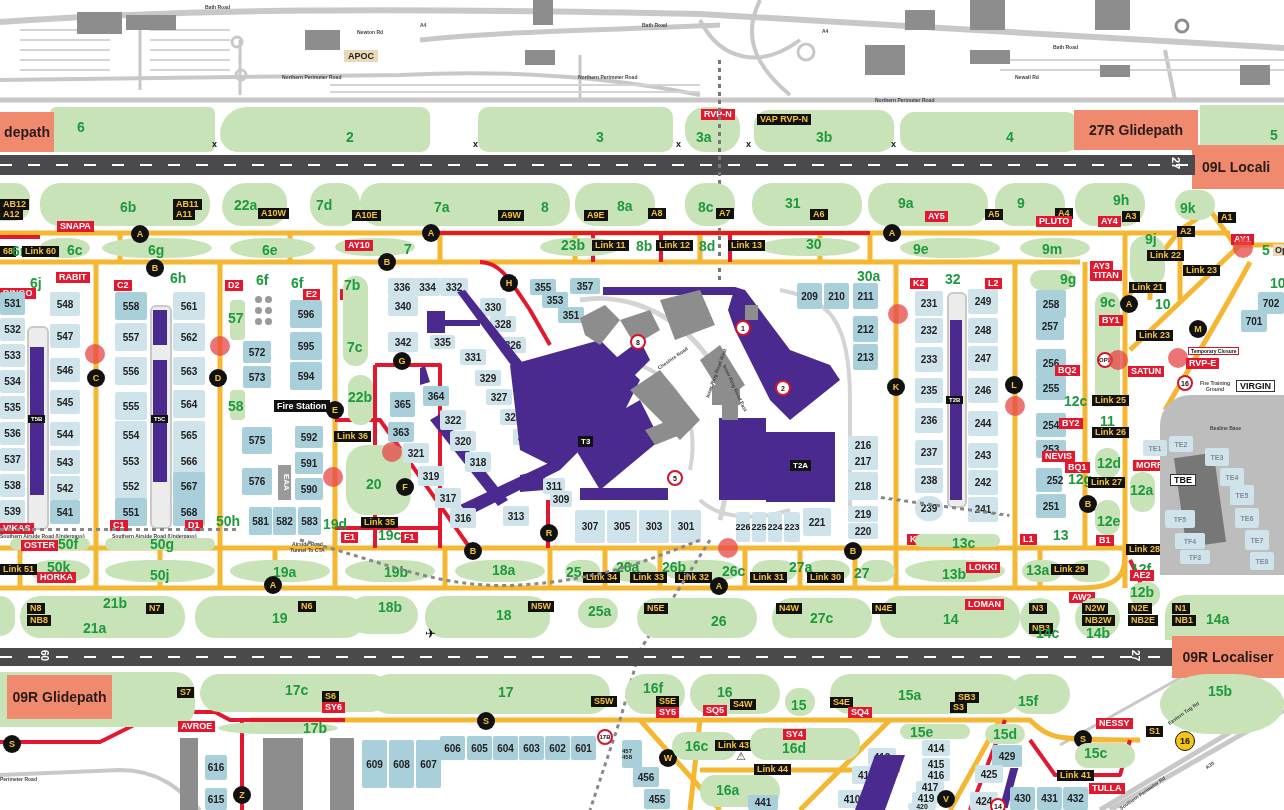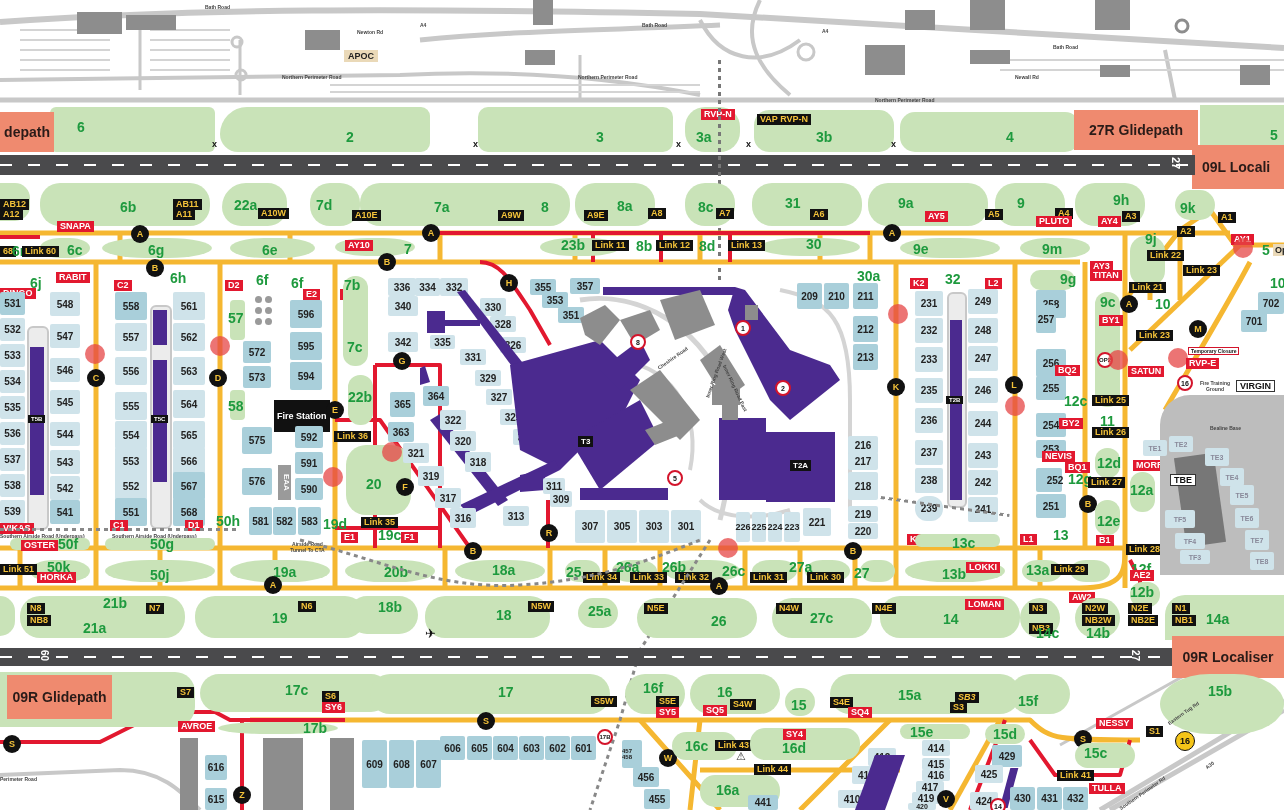--- a/index.html
+++ b/index.html
@@ -26,21 +26,21 @@
   .term { position:absolute; background:#4b2a8f; }
   .tlabel { position:absolute; background:#111; color:#fff; font-weight:bold; font-size:8px; padding:1px 3px; }
   .bld { position:absolute; background:#8d8d8d; }
   .road-label { position:absolute; font-size:5px; color:#444; font-weight:bold; white-space:nowrap; }
   .xmark { position:absolute; font-size:9px; color:#111; font-weight:bold; }
   .hotspot { position:absolute; width:20px; height:20px; border-radius:50%; background:rgba(230,70,70,0.75); }
   .circle-num { position:absolute; width:12px; height:12px; border-radius:50%; background:#fff; border:2px solid #d3142b;
                 color:#111; font-size:7px; font-weight:bold; display:flex; align-items:center; justify-content:center; }
   .boxlabel { position:absolute; background:#fff; border:1px solid #333; color:#111; font-weight:bold; font-size:9px; padding:0 3px; }
   .apoc { position:absolute; background:#ead9b8; color:#222; font-weight:bold; font-size:9px; padding:1px 4px; }
-  .fire { position:absolute; background:#111; color:#fff; font-weight:bold; font-size:9px; text-align:center; line-height:10px; padding:11px 3px; }
+  .fire { position:absolute; background:#111; color:#fff; font-weight:bold; font-size:9px; text-align:center; line-height:10px; padding:1px 3px; }
 </style>
 </head>
 <body>
 
 <div id="map">
 
   <svg class="layer" width="1284" height="810">
 
     <path d="M0 22 C200 8 400 8 700 14 L1284 48" stroke="#c8c8c8" stroke-width="6" fill="none"></path>
     <path d="M0 100 L1284 100" stroke="#c8c8c8" stroke-width="5" fill="none"></path>
@@ -514,21 +514,21 @@
   <div class="hotspot" style="left:1005px;top:396px;"></div>
   <span class="hp" style="left:907px;top:534px;">K1</span>
   <span class="hp" style="left:1020px;top:534px;">L1</span>
   <div class="grass" style="left:915px;top:534px;width:85px;height:13px;border-radius:6px;"></div>
   <span class="gl" style="left:952px;top:536px;">13c</span>
   <div class="abs" style="left:880px;top:505px;width:130px;height:3px;background:repeating-linear-gradient(90deg,#888 0 4px,transparent 4px 8px);transform:rotate(8deg);"></div>
 
   <div class="grass" style="left:1030px;top:270px;width:45px;height:20px;border-radius:10px;"></div>
   <span class="gl" style="left:1060px;top:272px;">9g</span>
   <div class="stand dk" style="left:1036px;top:290px;width:30px;height:28px;">258</div>
-  <div class="stand dk" style="left:1036px;top:305px;width:20px;height:28px;">257</div>
+  <div class="stand dk" style="left:1036px;top:312px;width:28px;height:28px;">257</div>
   <div class="stand dk" style="left:1036px;top:349px;width:30px;height:28px;">256</div>
   <div class="stand dk" style="left:1036px;top:376px;width:30px;height:24px;">255</div>
   <div class="stand dk" style="left:1036px;top:413px;width:30px;height:24px;">254</div>
   <div class="stand dk" style="left:1036px;top:440px;width:30px;height:18px;">253</div>
   <div class="stand dk" style="left:1036px;top:468px;width:14px;height:24px;padding-left:12px;">252</div>
   <div class="stand dk" style="left:1036px;top:494px;width:30px;height:24px;">251</div>
   <span class="hp" style="left:1055px;top:365px;">BQ2</span>
   <span class="gl" style="left:1064px;top:394px;">12c</span>
   <span class="hp" style="left:1059px;top:418px;">BY2</span>
   <span class="hp" style="left:1042px;top:451px;">NEVIS</span>
@@ -604,21 +604,21 @@
   <div class="grass" style="left:905px;top:560px;width:100px;height:22px;"></div>
   <div class="grass" style="left:1022px;top:560px;width:40px;height:22px;"></div>
   <div class="grass" style="left:1070px;top:560px;width:40px;height:22px;"></div>
 
   <span class="tw" style="left:0;top:564px;">Link 51</span>
   <span class="gl" style="left:47px;top:560px;">50k</span>
   <span class="hp" style="left:37px;top:572px;">HORKA</span>
   <span class="gl" style="left:150px;top:568px;">50j</span>
   <span class="gl" style="left:273px;top:565px;">19a</span>
   <div class="node" style="left:264px;top:576px;">A</div>
-  <span class="gl" style="left:384px;top:565px;">20b</span>
+  <span class="gl" style="left:384px;top:565px;">19b</span>
   <span class="gl" style="left:492px;top:563px;">18a</span>
   <span class="gl" style="left:566px;top:565px;">25</span>
   <span class="tw" style="left:583px;top:572px;">Link 34</span>
   <span class="gl" style="left:616px;top:560px;">26a</span>
   <span class="tw" style="left:630px;top:572px;">Link 33</span>
   <span class="gl" style="left:662px;top:560px;">26b</span>
   <span class="tw" style="left:675px;top:572px;">Link 32</span>
   <div class="node" style="left:710px;top:577px;">A</div>
   <span class="gl" style="left:722px;top:564px;">26c</span>
   <span class="tw" style="left:750px;top:572px;">Link 31</span>
@@ -714,21 +714,21 @@
   <span class="gl" style="left:643px;top:681px;">16f</span>
   <span class="tw" style="left:656px;top:696px;">S5E</span>
   <span class="hp" style="left:656px;top:707px;">SY5</span>
   <span class="gl" style="left:717px;top:685px;">16</span>
   <span class="hp" style="left:703px;top:705px;">SQ5</span>
   <span class="tw" style="left:730px;top:699px;">S4W</span>
   <span class="gl" style="left:791px;top:698px;">15</span>
   <span class="tw" style="left:830px;top:697px;">S4E</span>
   <span class="hp" style="left:848px;top:707px;">SQ4</span>
   <span class="gl" style="left:898px;top:688px;">15a</span>
-  <span class="tw" style="left:955px;top:692px;font-style:italic;">SB3</span>
+  <span class="tw" style="left:955px;top:692px;">SB3</span>
   <span class="tw" style="left:950px;top:702px;">S3</span>
   <span class="gl" style="left:1018px;top:694px;">15f</span>
   <span class="gl" style="left:1208px;top:684px;">15b</span>
 
   <div class="node" style="left:477px;top:712px;">S</div>
   <div class="node" style="left:3px;top:735px;">S</div>
   <div class="node" style="left:1074px;top:730px;">S</div>
   <span class="hp" style="left:178px;top:721px;">AVROE</span>
   <span class="hp" style="left:1096px;top:718px;">NESSY</span>
   <span class="tw" style="left:1146px;top:726px;">S1</span>

